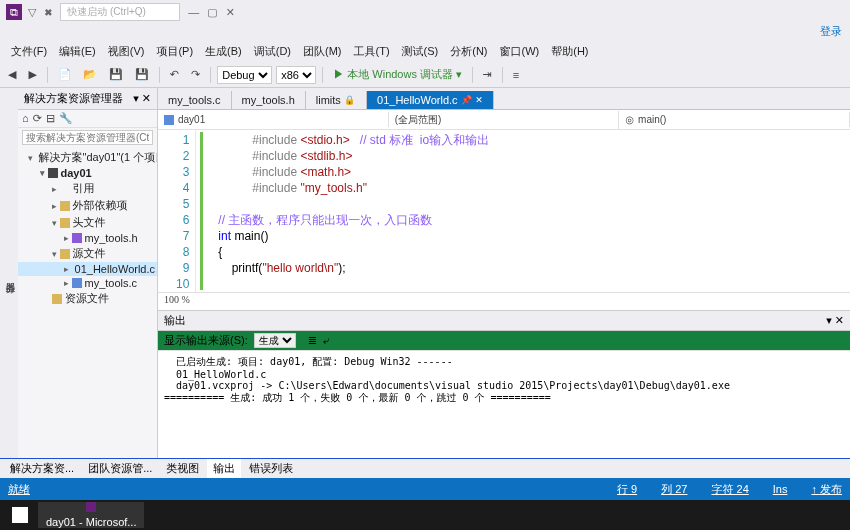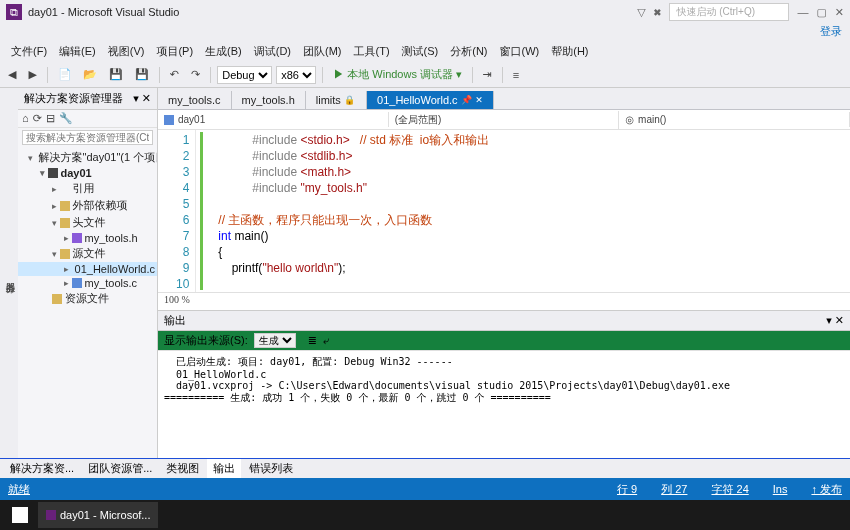--- a/index.html
+++ b/index.html
@@ -45,47 +45,46 @@
 
 .navbar { height: 20px; display: flex; align-items: center; border-bottom: 1px solid #e0e0e0; background: #fff; }
 .navbar .dd { flex: 1; border-right: 1px solid #e0e0e0; padding: 2px 6px; color: #444; font-size: 10px; display: flex; align-items: center; gap: 4px; }
 
 .code-area { flex: 1; display: flex; font-family: Consolas, monospace; font-size: 12px; background: #fff; overflow: auto; position: relative; }
 .gutter { background: #fff; color: #2b91af; text-align: right; padding: 2px 6px 2px 18px; user-select: none; border-right: 1px solid #e8e8e8; }
 .gutter div { height: 16px; line-height: 16px; }
 .code { padding: 2px 0 2px 22px; position: relative; }
 .code .line { height: 16px; line-height: 16px; white-space: pre; }
 .code .bar { position: absolute; left: 4px; top: 2px; width: 3px; bottom: 2px; background: #6cc24a; }
-.kw { color: #0000ff; } .pp { color: #808080; margin-left: 34px; } .str { color: #a31515; } .inc { color: #a31515; } .cmt { color: #c2410c; }
+.kw { color: #0000ff; } .pp { color: #808080; margin-left: 34px; } .str { color: #a31515; } .inc { color: #a31515; } .cmt { color: #8b5cf6; }
 
 .zoom { height: 18px; background: #fff; border-top: 1px solid #e0e0e0; padding: 1px 6px; font-size: 10px; color: #444; font-family: Liberation Serif, serif; }
 
 .output-panel { height: 148px; border-top: 1px solid #ccc; background: #f5f5f8; display: flex; flex-direction: column; }
 .output-header { background: #eeeef2; padding: 2px 6px; display: flex; justify-content: space-between; align-items: center; border-bottom: 1px solid #ccc; }
 .output-toolbar { background: #15803d; padding: 2px 6px; display: flex; align-items: center; gap: 6px; border-bottom: 1px solid #e0e0e0; }
 .output-toolbar select { font-size: 10px; border: 1px solid #ccc; }
 .output-body { flex: 1; background: #fff; padding: 4px 6px; font-family: Consolas, "SimSun", monospace; font-size: 10px; color: #000; overflow: auto; white-space: pre; }
 
 .bottom-tabs { height: 20px; background: #eeeef2; display: flex; align-items: center; border-top: 1px solid #1d4ed8; padding: 0 4px; gap: 2px; }
 .bottom-tabs span { padding: 2px 6px; cursor: pointer; }
 .bottom-tabs .active { background: #fff; }
 
 .statusbar { height: 22px; background: #0e70c0; color: #fff; display: flex; align-items: center; padding: 0 8px; gap: 24px; font-size: 11px; text-decoration: underline; }
 
 .taskbar { height: 30px; background: #1a1a1a; display: flex; align-items: center; padding: 0 4px; gap: 2px; }
 .taskbar .item { height: 26px; padding: 0 8px; display: flex; align-items: center; color: #fff; font-size: 11px; gap: 4px; }
-.taskbar .active { background: #333; }
+.taskbar .active { background: #333; flex-direction: column; }
 .winlogo { width: 16px; height: 16px; background: #fff; }
 </style>
 </head>
 <body>
 
 <div class="titlebar">
   <div class="vs-logo">⧉</div>
-  <div class="titlebar-title">day01 - Microsoft Visual Studio</div>
   <div class="titlebar-right">
     <span>▽</span>
     <span>🞮</span>
     <span class="quicklaunch">快速启动 (Ctrl+Q)</span>
     <span>—</span>
     <span>▢</span>
     <span>✕</span>
   </div>
 </div>
 <div style="height:18px;display:flex;justify-content:flex-end;padding:0 8px;color:#0e70c0">登录</div>

